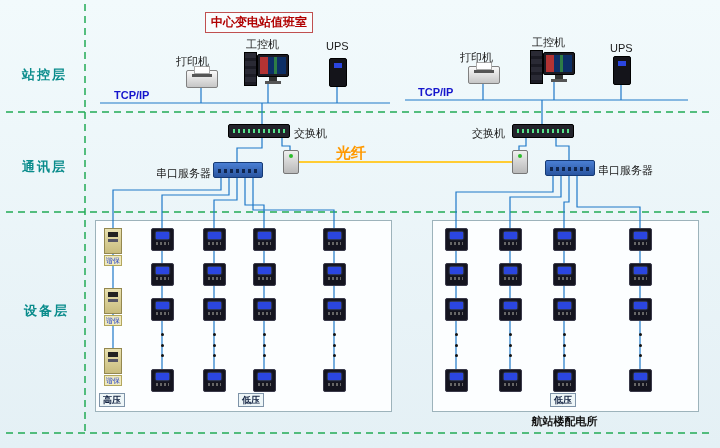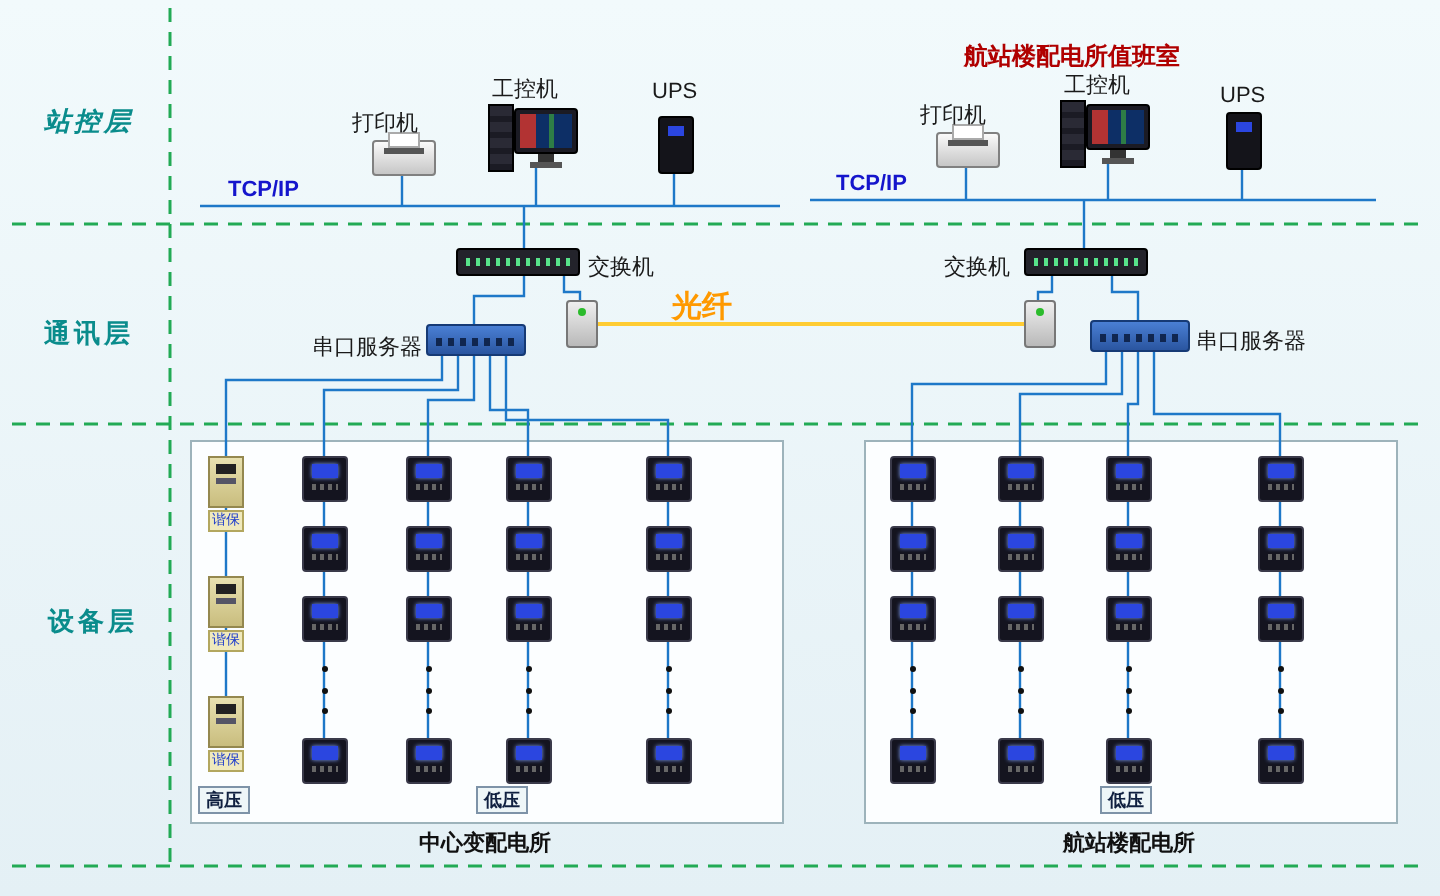--- a/index.html
+++ b/index.html
@@ -66,25 +66,25 @@
              M262 136 V148 H237 V162 M282 136 V146 H290 V150
              M221 176 V190 H113 V226 M229 176 V195 H162 V226 M237 176 V200 H214 V226 M245 176 V205 H264 V226 M253 176 V210 H334 V226
              M113 226 V352 M162 226 V378 M214 226 V378 M264 226 V378 M334 226 V378" stroke="#1e78c8" stroke-width="1.2" fill="none"></path>
     <path d="M405 100 H688 M483 82 V100 M554 82 V100 M621 83 V100 M542 100 V124
              M526 136 V146 H519 V150 M556 136 V146 H569 V160
              M553 174 V192 H456 V226 M561 174 V197 H510 V226 M569 174 V202 H564 V226 M577 174 V207 H640 V226
              M456 226 V378 M510 226 V378 M564 226 V378 M640 226 V378" stroke="#1e78c8" stroke-width="1.2" fill="none"></path>
     <path d="M297 162 H512" stroke="#ffcc33" stroke-width="2" fill="none"></path>
   </svg>
 
-  <div class="layer-lbl" style="left:22px;top:52px;font-style:italic;">站控层</div>
+  <div class="layer-lbl" style="left:22px;top:66px;">站控层</div>
   <div class="layer-lbl" style="left:22px;top:158px;">通讯层</div>
   <div class="layer-lbl" style="left:24px;top:302px;">设备层</div>
 
-  <div class="title" style="left:482px;top:20px;">航站楼配电所值班室</div>
+  <div class="title boxed" style="left:205px;top:12px;">中心变电站值班室</div>
 
   <div class="lbl" style="left:176px;top:54px;">打印机</div>
   <div class="dev printer" style="left:186px;top:70px;">
       <div class="paper"></div>
       <div class="slot"></div>
     </div>
 
   <div class="lbl" style="left:246px;top:37px;">工控机</div>
   <div class="dev tower" style="left:244px;top:52px;"></div>
   <div class="dev monitor" style="left:257px;top:54px;">
@@ -261,21 +261,20 @@
         <i></i>
       </div>
     <div class="meter">
         <div class="scr"></div>
         <div class="btns"></div>
       </div>
   </div>
 
   <div class="tag" style="left:99px;top:393px;">高压</div>
   <div class="tag" style="left:238px;top:393px;">低压</div>
-  <div class="caption" style="left:95px;top:414px;width:295px;">中心变配电所</div>
 
   <div class="mcol" style="left:445px;">
     <div class="meter">
         <div class="scr"></div>
         <div class="btns"></div>
       </div>
     <div class="meter">
         <div class="scr"></div>
         <div class="btns"></div>
       </div>

